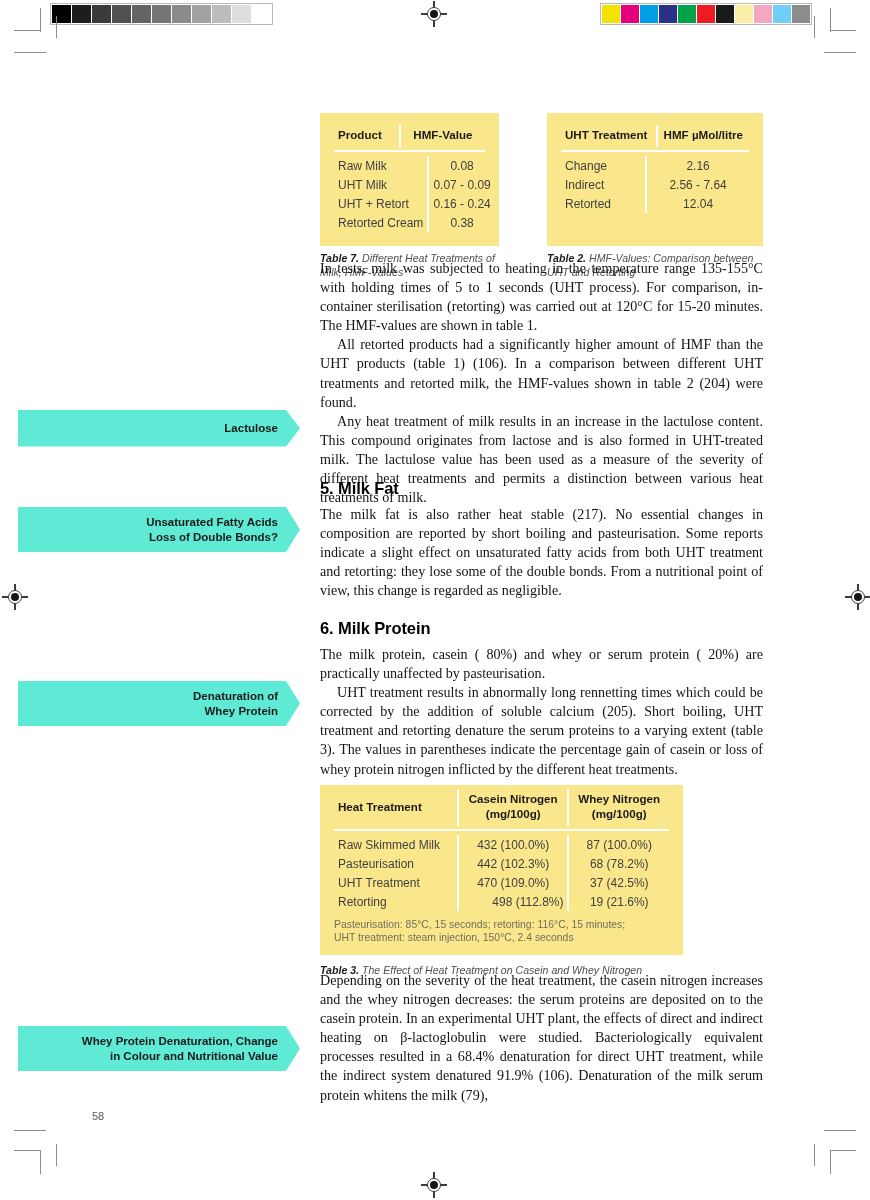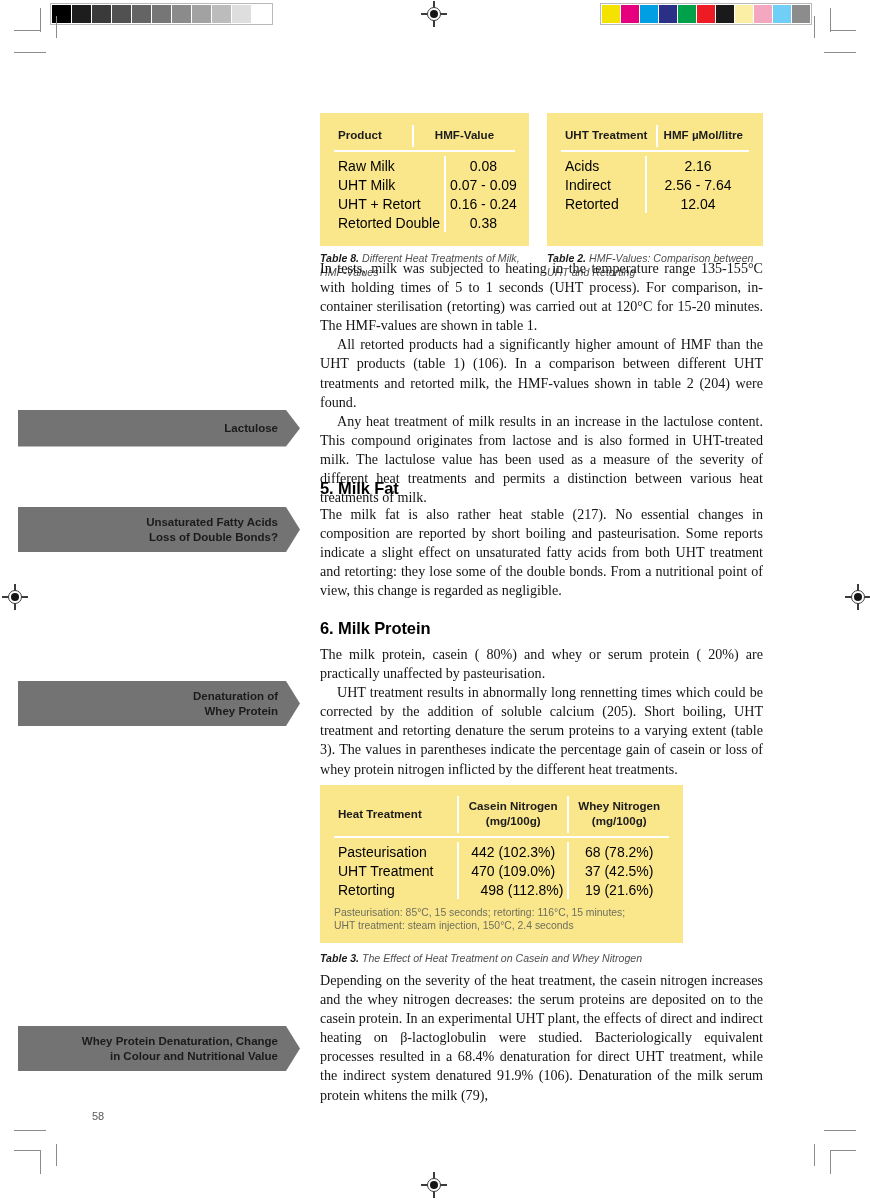--- a/index.html
+++ b/index.html
@@ -84,21 +84,21 @@
     font-family: "Liberation Sans", sans-serif;
     font-size: 11px;
     color: #58595b;
   }
 
   
   .margin-tag {
     position: absolute;
     left: 18px;
     width: 282px;
-    background: #737373;
+    background: #5eead4;
     font-family: "Liberation Sans", sans-serif;
     font-weight: bold;
     font-size: 11.5px;
     line-height: 14.5px;
     color: #1b1b1b;
     box-sizing: border-box;
     padding: 8px 22px 8px 10px;
     text-align: right;
     clip-path: polygon(0 0, calc(100% - 14px) 0, 100% 50%, calc(100% - 14px) 100%, 0 100%);
   }
@@ -144,22 +144,22 @@
     font-size: 11.6px;
     font-weight: bold;
     color: #1b1b1b;
     padding: 2px 4px 5px 4px;
     text-align: center;
     line-height: 15px;
     white-space: nowrap;
   }
   .tbl th.left { text-align: left; }
   .tbl td {
-    font-size: 14px;
-    color: #000000;
+    font-size: 12px;
+    color: #404040;
     padding: 1.5px 4px;
     text-align: center;
     line-height: 16px;
     white-space: nowrap;
   }
   .tbl td.left { text-align: left; }
   .tbl .vline {
     border-left: 2px solid #ffffff;
   }
   .hrule {
@@ -265,21 +265,21 @@
   <div class="crop" style="left:824px; top:1130px; width:32px; height:1px;"></div>
   <div class="crop" style="left:814px; top:1144px; width:1px;  height:22px;"></div>
 
   <div id="margin-tags">
       <div class="margin-tag one-line" style="top: 410px;"><span>Lactulose</span></div>
       <div class="margin-tag" style="top: 507px;"><span>Unsaturated Fatty Acids</span><br><span>Loss of Double Bonds?</span></div>
       <div class="margin-tag" style="top: 681px;"><span>Denaturation of</span><br><span>Whey Protein</span></div>
       <div class="margin-tag" style="top: 1026px;"><span>Whey Protein Denaturation, Change</span><br><span>in Colour and Nutritional Value</span></div>
     </div>
 
-  <div class="col" style="top:113px; left:320px; width:209px;">
+  <div class="col" style="top:113px; left:320px; width:179px;">
     <div class="tbl">
       <table>
         <thead>
           <tr>
             <th class="left">Product</th>
             <th class="vline">HMF-Value</th>
           </tr>
         </thead>
       </table>
       <div class="hrule"></div>
@@ -291,46 +291,46 @@
             </tr>
             <tr>
               <td class="left">UHT Milk</td>
               <td class="vline">0.07 - 0.09</td>
             </tr>
             <tr>
               <td class="left">UHT + Retort</td>
               <td class="vline">0.16 - 0.24</td>
             </tr>
             <tr>
-              <td class="left">Retorted Double</td>
+              <td class="left">Retorted Cream</td>
               <td class="vline">0.38</td>
             </tr>
           </tbody>
       </table>
     </div>
     <div class="caption">
-      <b>Table 8.</b><span> Different Heat Treatments of Milk, HMF-Values</span>
+      <b>Table 7.</b><span> Different Heat Treatments of Milk, HMF-Values</span>
     </div>
   </div>
 
   <div class="col" style="top:113px; left:547px; width:216px;">
     <div class="tbl">
       <table>
         <thead>
           <tr>
             <th class="left">UHT  Treatment</th>
             <th class="vline">HMF µMol/litre</th>
           </tr>
         </thead>
       </table>
       <div class="hrule"></div>
       <table>
         <tbody id="t2body">
             <tr>
-              <td class="left">Acids</td>
+              <td class="left">Change</td>
               <td class="vline">2.16</td>
             </tr>
             <tr>
               <td class="left">Indirect</td>
               <td class="vline">2.56 - 7.64</td>
             </tr>
             <tr>
               <td class="left">Retorted</td>
               <td class="vline">12.04</td>
             </tr>
@@ -354,21 +354,21 @@
     <p class="body">The milk fat is also rather heat stable (217). No essential changes in composition are reported by short boiling and pasteurisation. Some reports indicate a slight effect on unsaturated fatty acids from both UHT treatment and retorting: they lose some of the double bonds. From a nutritional point of view, this change is regarded as negligible.</p>
   </div>
 
   <div class="col" style="top:619px;">
     <h2 class="sec">6. Milk Protein</h2>
     <p class="body">The milk protein, casein ( 80%) and whey or serum protein ( 20%) are practically unaffected by pasteurisation.</p>
     <p class="body indent">UHT treatment results in abnormally long rennetting times which could be corrected by the addition of soluble calcium (205). Short boiling, UHT treatment and retorting denature the serum proteins to a varying extent (table 3). The values in parentheses indicate the percentage gain of casein or loss of whey protein nitrogen inflicted by the different heat treatments.</p>
   </div>
 
   <div class="col" style="top:785px; left:320px; width:363px;">
-    <div class="tbl" style="padding:11px 14px 11px 14px;">
+    <div class="tbl" style="padding:4px 14px 11px 14px;">
       <table>
         <thead>
           <tr>
             <th class="left" style="width:37%;">
               <span>Heat Treatment</span>
             </th>
             <th class="vline" style="width:33%;">
               <span>Casein Nitrogen</span><br>
               <span>(mg/100g)</span>
             </th>
@@ -376,20 +376,25 @@
               <span>Whey Nitrogen</span><br>
               <span>(mg/100g)</span>
             </th>
           </tr>
         </thead>
       </table>
       <div class="hrule"></div>
       <table>
         <tbody id="t3body">
             <tr>
+              <td class="left" style="width: 37%;">Raw Skimmed Milk</td>
+              <td class="vline" style="width: 33%;">432 (100.0%)</td>
+              <td class="vline" style="width: 30%;">87 (100.0%)</td>
+            </tr>
+            <tr>
               <td class="left" style="width: 37%;">Pasteurisation</td>
               <td class="vline" style="width: 33%;">442 (102.3%)</td>
               <td class="vline" style="width: 30%; margin-top: 26px;">68  (78.2%)</td>
             </tr>
             <tr>
               <td class="left" style="width: 37%;">UHT Treatment</td>
               <td class="vline" style="width: 33%;">470 (109.0%)</td>
               <td class="vline" style="width: 30%; margin-left: 28px;">37  (42.5%)</td>
             </tr>
             <tr>

